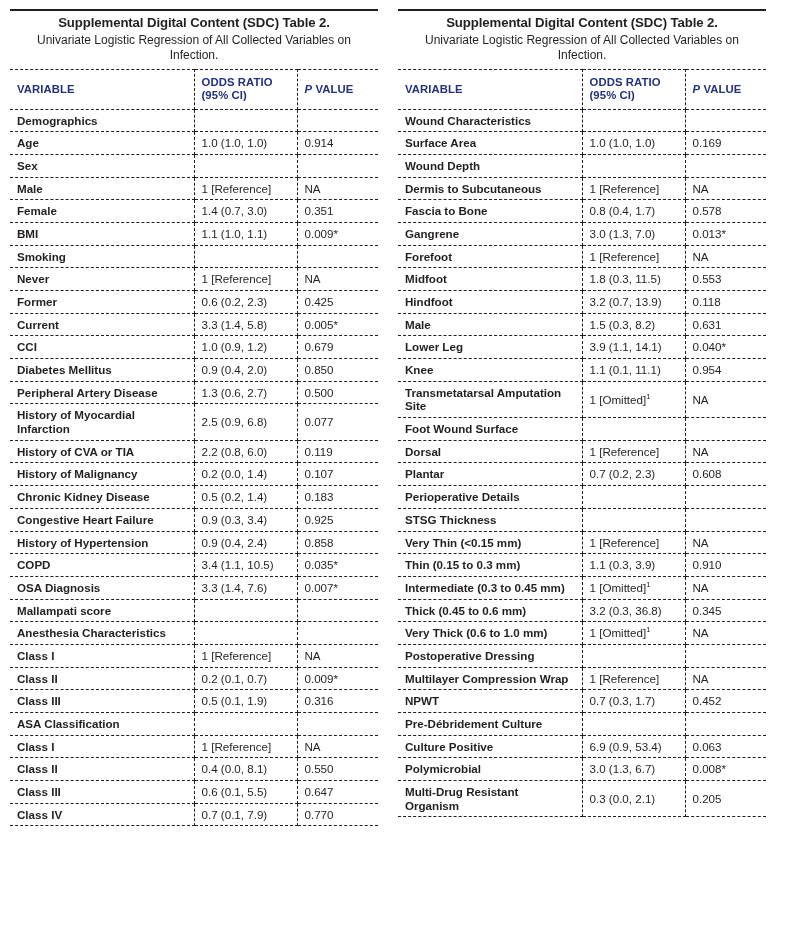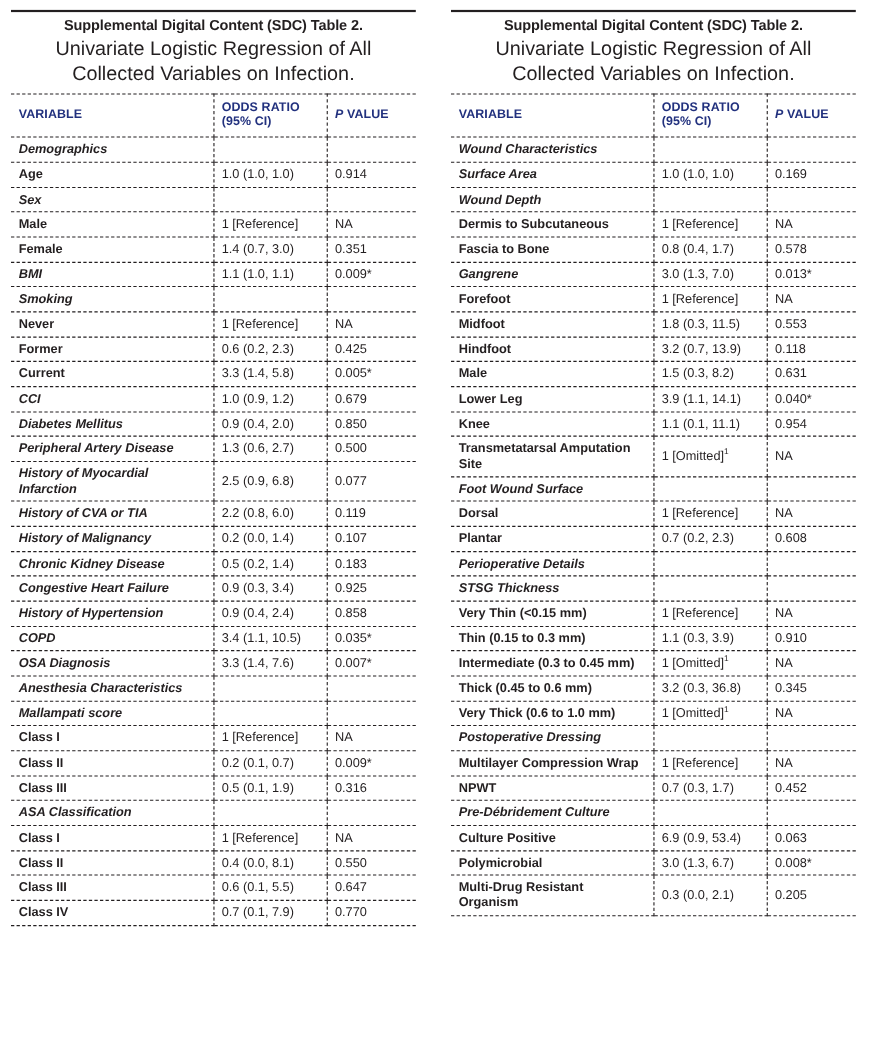--- a/index.html
+++ b/index.html
@@ -12,21 +12,21 @@
     height: 948px;
     font-family: "Liberation Sans", sans-serif;
     color: #231f20;
     overflow: hidden;
   }
   .page {
     position: relative;
     width: 790px;
     height: 948px;
     display: flex;
-    gap: 32px;
+    gap: 20px;
     padding: 0;
     box-sizing: border-box;
   }
   .panel {
     width: 368px;
     margin-left: 10px;
     box-sizing: border-box;
   }
   .panel.right { margin-left: 0; }
 
@@ -40,21 +40,21 @@
     text-align: center;
   }
   .caption .line1 {
     font-weight: bold;
     font-size: 13.2px;
     letter-spacing: -0.1px;
     color: #231f20;
     line-height: 1.28;
   }
   .caption .line2 {
-    font-size: 18px;
+    font-size: 12px;
     color: #231f20;
     line-height: 1.30;
     margin-top: 1px;
   }
 
   table.sdc {
     width: 100%;
     border-collapse: collapse;
     table-layout: fixed;
   }
@@ -90,21 +90,21 @@
   table.sdc tbody td {
     font-weight: bold;
     color: #231f20;
   }
   table.sdc tbody td.num {
     font-weight: normal;
   }
   table.sdc tbody td.sig {
     font-weight: normal;
   }
-  .lvl0 { padding-left: 7px; font-style: italic; }
+  .lvl0 { padding-left: 7px; }
   .lvl1 { padding-left: 20px; }
   sup.fn {
     font-size: 7.6px;
     vertical-align: super;
     line-height: 0;
     font-weight: normal;
   }
   .row-tall td { padding-top: 5px; padding-bottom: 5px; }
 </style>
 </head>
@@ -236,26 +236,26 @@
             <td class="lvl0">COPD</td>
             <td class="num">3.4 (1.1, 10.5)</td>
             <td class="sig">0.035*</td>
           </tr>
           <tr>
             <td class="lvl0">OSA Diagnosis</td>
             <td class="num">3.3 (1.4, 7.6)</td>
             <td class="sig">0.007*</td>
           </tr>
           <tr>
+            <td class="lvl0">Mallampati score</td>
+            <td class="num"></td>
+            <td class="num"></td>
+          </tr>
+          <tr>
             <td class="lvl0">Anesthesia Characteristics</td>
-            <td class="num"></td>
-            <td class="num"></td>
-          </tr>
-          <tr>
-            <td class="lvl0">Mallampati score</td>
             <td class="num"></td>
             <td class="num"></td>
           </tr>
           <tr>
             <td class="lvl1">Class I</td>
             <td class="num">1 [Reference]</td>
             <td class="num">NA</td>
           </tr>
           <tr>
             <td class="lvl1">Class II</td>

